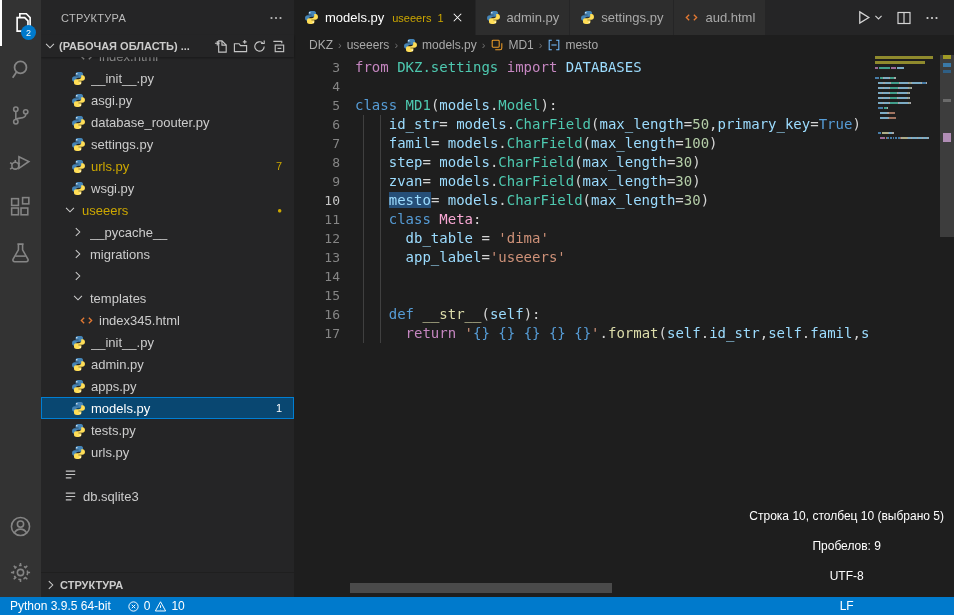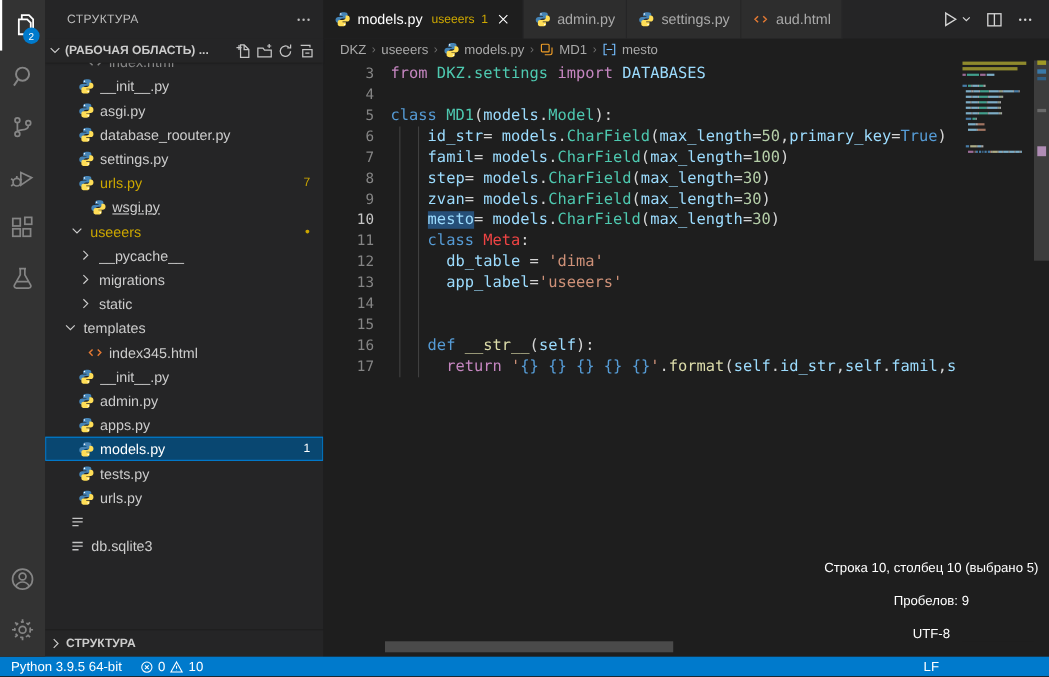--- a/index.html
+++ b/index.html
@@ -261,21 +261,21 @@
             <svg width="15" height="15" viewBox="0 0 16 16">
               <path fill="#4584b6" d="M7.9 1.1c-1.7 0-3 .7-3 2v2h3.2v.6H3.9C2.4 5.7 1.1 6.8 1.1 8.6s1 3 2.5 3h1.5V9.7c0-1.4 1.2-2.4 2.6-2.4h3c1.2 0 2.1-.9 2.1-2.1V3.1c0-1.3-1.3-2-3-2z"></path>
               <circle fill="#ffffff" cx="6.2" cy="3" r=".75"></circle>
               <path fill="#ffde57" d="M8.1 14.9c1.7 0 3-.7 3-2v-2H7.9v-.6h4.2c1.5 0 2.8-1.1 2.8-2.9s-1-3-2.5-3h-1.5v1.9c0 1.4-1.2 2.4-2.6 2.4h-3c-1.2 0-2.1.9-2.1 2.1v2.1c0 1.3 1.3 2 3 2z"></path>
               <circle fill="#ffffff" cx="9.8" cy="13" r=".75"></circle>
             </svg>
           </span>
           <span class="lbl">urls.py</span>
           <span class="badge">7</span>
         </div>
-        <div class="trow" style="padding-left: 41px; text-decoration: underline;">
+        <div class="trow" style="padding-left: 30px;">
           <span class="icon">
             <svg width="15" height="15" viewBox="0 0 16 16">
               <path fill="#4584b6" d="M7.9 1.1c-1.7 0-3 .7-3 2v2h3.2v.6H3.9C2.4 5.7 1.1 6.8 1.1 8.6s1 3 2.5 3h1.5V9.7c0-1.4 1.2-2.4 2.6-2.4h3c1.2 0 2.1-.9 2.1-2.1V3.1c0-1.3-1.3-2-3-2z"></path>
               <circle fill="#ffffff" cx="6.2" cy="3" r=".75"></circle>
               <path fill="#ffde57" d="M8.1 14.9c1.7 0 3-.7 3-2v-2H7.9v-.6h4.2c1.5 0 2.8-1.1 2.8-2.9s-1-3-2.5-3h-1.5v1.9c0 1.4-1.2 2.4-2.6 2.4h-3c-1.2 0-2.1.9-2.1 2.1v2.1c0 1.3 1.3 2 3 2z"></path>
               <circle fill="#ffffff" cx="9.8" cy="13" r=".75"></circle>
             </svg>
           </span>
           <span class="lbl">wsgi.py</span>
         </div>
@@ -303,23 +303,22 @@
             </svg>
           </span>
           <span class="lbl">migrations</span>
         </div>
         <div class="trow" style="padding-left: 30px;">
           <span class="icon">
             <svg width="14" height="14" viewBox="0 0 16 16" fill="none" stroke="currentColor" stroke-width="1.2">
               <path d="M5.5 3.5L10 8l-4.5 4.5"></path>
             </svg>
           </span>
-          <span class="lbl">static</span>
-        </div>
-        <div class="trow" style="padding-left: 16px;">
+        </div>
+        <div class="trow" style="padding-left: 30px;">
           <span class="icon">
             <svg width="14" height="14" viewBox="0 0 16 16" fill="none" stroke="currentColor" stroke-width="1.2">
               <path d="M3.5 5.5L8 10l4.5-4.5"></path>
             </svg>
           </span>
           <span class="lbl">templates</span>
         </div>
         <div class="trow" style="padding-left: 38px;">
           <span class="icon" style="color: rgb(227, 121, 51);">
             <svg width="15" height="15" viewBox="0 0 16 16" fill="none" stroke="currentColor" stroke-width="1.2">
@@ -542,21 +541,21 @@
       </div>
     <div id="code">
         <div class="cline"><span class="ln">3</span><span class="lc"><span style="color: rgb(197, 134, 192);">from</span><span style="color: rgb(212, 212, 212);"> </span><span style="color: rgb(78, 201, 176);">DKZ.settings</span><span style="color: rgb(212, 212, 212);"> </span><span style="color: rgb(197, 134, 192);">import</span><span style="color: rgb(212, 212, 212);"> </span><span style="color: rgb(156, 220, 254);">DATABASES</span></span></div>
         <div class="cline"><span class="ln">4</span><span class="lc"></span></div>
         <div class="cline"><span class="ln">5</span><span class="lc"><span style="color: rgb(86, 156, 214);">class</span><span style="color: rgb(212, 212, 212);"> </span><span style="color: rgb(78, 201, 176);">MD1</span><span style="color: rgb(212, 212, 212);">(</span><span style="color: rgb(156, 220, 254);">models</span><span style="color: rgb(212, 212, 212);">.</span><span style="color: rgb(78, 201, 176);">Model</span><span style="color: rgb(212, 212, 212);">):</span></span></div>
         <div class="cline"><span class="ln">6</span><span class="lc"><span style="color: rgb(212, 212, 212);">    </span><span style="color: rgb(156, 220, 254);">id_str</span><span style="color: rgb(212, 212, 212);">= </span><span style="color: rgb(156, 220, 254);">models</span><span style="color: rgb(212, 212, 212);">.</span><span style="color: rgb(78, 201, 176);">CharField</span><span style="color: rgb(212, 212, 212);">(</span><span style="color: rgb(156, 220, 254);">max_length</span><span style="color: rgb(212, 212, 212);">=</span><span style="color: rgb(181, 206, 168);">50</span><span style="color: rgb(212, 212, 212);">,</span><span style="color: rgb(156, 220, 254);">primary_key</span><span style="color: rgb(212, 212, 212);">=</span><span style="color: rgb(86, 156, 214);">True</span><span style="color: rgb(212, 212, 212);">)</span></span></div>
         <div class="cline"><span class="ln">7</span><span class="lc"><span style="color: rgb(212, 212, 212);">    </span><span style="color: rgb(156, 220, 254);">famil</span><span style="color: rgb(212, 212, 212);">= </span><span style="color: rgb(156, 220, 254);">models</span><span style="color: rgb(212, 212, 212);">.</span><span style="color: rgb(78, 201, 176);">CharField</span><span style="color: rgb(212, 212, 212);">(</span><span style="color: rgb(156, 220, 254);">max_length</span><span style="color: rgb(212, 212, 212);">=</span><span style="color: rgb(181, 206, 168);">100</span><span style="color: rgb(212, 212, 212);">)</span></span></div>
         <div class="cline"><span class="ln">8</span><span class="lc"><span style="color: rgb(212, 212, 212);">    </span><span style="color: rgb(156, 220, 254);">step</span><span style="color: rgb(212, 212, 212);">= </span><span style="color: rgb(156, 220, 254);">models</span><span style="color: rgb(212, 212, 212);">.</span><span style="color: rgb(78, 201, 176);">CharField</span><span style="color: rgb(212, 212, 212);">(</span><span style="color: rgb(156, 220, 254);">max_length</span><span style="color: rgb(212, 212, 212);">=</span><span style="color: rgb(181, 206, 168);">30</span><span style="color: rgb(212, 212, 212);">)</span></span></div>
         <div class="cline"><span class="ln">9</span><span class="lc"><span style="color: rgb(212, 212, 212);">    </span><span style="color: rgb(156, 220, 254);">zvan</span><span style="color: rgb(212, 212, 212);">= </span><span style="color: rgb(156, 220, 254);">models</span><span style="color: rgb(212, 212, 212);">.</span><span style="color: rgb(78, 201, 176);">CharField</span><span style="color: rgb(212, 212, 212);">(</span><span style="color: rgb(156, 220, 254);">max_length</span><span style="color: rgb(212, 212, 212);">=</span><span style="color: rgb(181, 206, 168);">30</span><span style="color: rgb(212, 212, 212);">)</span></span></div>
         <div class="cline"><span class="ln cur">10</span><span class="lc"><span style="color: rgb(212, 212, 212);">    </span><span style="color: rgb(156, 220, 254); background: rgb(38, 79, 120);">mesto</span><span style="color: rgb(212, 212, 212);">= </span><span style="color: rgb(156, 220, 254);">models</span><span style="color: rgb(212, 212, 212);">.</span><span style="color: rgb(78, 201, 176);">CharField</span><span style="color: rgb(212, 212, 212);">(</span><span style="color: rgb(156, 220, 254);">max_length</span><span style="color: rgb(212, 212, 212);">=</span><span style="color: rgb(181, 206, 168);">30</span><span style="color: rgb(212, 212, 212);">)</span></span></div>
-        <div class="cline"><span class="ln">11</span><span class="lc"><span style="color: rgb(212, 212, 212);">    </span><span style="color: rgb(86, 156, 214);">class</span><span style="color: rgb(212, 212, 212);"> </span><span style="color: #ef4444;">Meta</span><span style="color: rgb(212, 212, 212);">:</span></span></div>
+        <div class="cline"><span class="ln">11</span><span class="lc"><span style="color: rgb(212, 212, 212);">    </span><span style="color: rgb(86, 156, 214);">class</span><span style="color: rgb(212, 212, 212);"> </span><span style="color: #f9a8d4;">Meta</span><span style="color: rgb(212, 212, 212);">:</span></span></div>
         <div class="cline"><span class="ln">12</span><span class="lc"><span style="color: rgb(212, 212, 212);">      </span><span style="color: rgb(156, 220, 254);">db_table</span><span style="color: rgb(212, 212, 212);"> = </span><span style="color: rgb(206, 145, 120);">'dima'</span></span></div>
         <div class="cline"><span class="ln">13</span><span class="lc"><span style="color: rgb(212, 212, 212);">      </span><span style="color: rgb(156, 220, 254);">app_label</span><span style="color: rgb(212, 212, 212);">=</span><span style="color: rgb(206, 145, 120);">'useeers'</span></span></div>
         <div class="cline"><span class="ln">14</span><span class="lc"></span></div>
         <div class="cline"><span class="ln">15</span><span class="lc"></span></div>
         <div class="cline"><span class="ln">16</span><span class="lc"><span style="color: rgb(212, 212, 212);">    </span><span style="color: rgb(86, 156, 214);">def</span><span style="color: rgb(212, 212, 212);"> </span><span style="color: rgb(220, 220, 170);">__str__</span><span style="color: rgb(212, 212, 212);">(</span><span style="color: rgb(156, 220, 254);">self</span><span style="color: rgb(212, 212, 212);">):</span></span></div>
         <div class="cline"><span class="ln">17</span><span class="lc"><span style="color: rgb(212, 212, 212);">      </span><span style="color: rgb(197, 134, 192);">return</span><span style="color: rgb(212, 212, 212);"> </span><span style="color: rgb(206, 145, 120);">'</span><span style="color: rgb(86, 156, 214);">{}</span><span style="color: rgb(206, 145, 120);"> </span><span style="color: rgb(86, 156, 214);">{}</span><span style="color: rgb(206, 145, 120);"> </span><span style="color: rgb(86, 156, 214);">{}</span><span style="color: rgb(206, 145, 120);"> </span><span style="color: rgb(86, 156, 214);">{}</span><span style="color: rgb(206, 145, 120);"> </span><span style="color: rgb(86, 156, 214);">{}</span><span style="color: rgb(206, 145, 120);">'</span><span style="color: rgb(212, 212, 212);">.</span><span style="color: rgb(220, 220, 170);">format</span><span style="color: rgb(212, 212, 212);">(</span><span style="color: rgb(156, 220, 254);">self</span><span style="color: rgb(212, 212, 212);">.</span><span style="color: rgb(156, 220, 254);">id_str</span><span style="color: rgb(212, 212, 212);">,</span><span style="color: rgb(156, 220, 254);">self</span><span style="color: rgb(212, 212, 212);">.</span><span style="color: rgb(156, 220, 254);">famil</span><span style="color: rgb(212, 212, 212);">,</span><span style="color: rgb(156, 220, 254);">s</span></span></div>
         <div class="guide" style="left: 69px; top: 60px; height: 228px;"></div>
         <div class="guide" style="left: 86px; top: 60px; height: 228px;"></div>
       </div>
     <div id="hscroll"></div>

